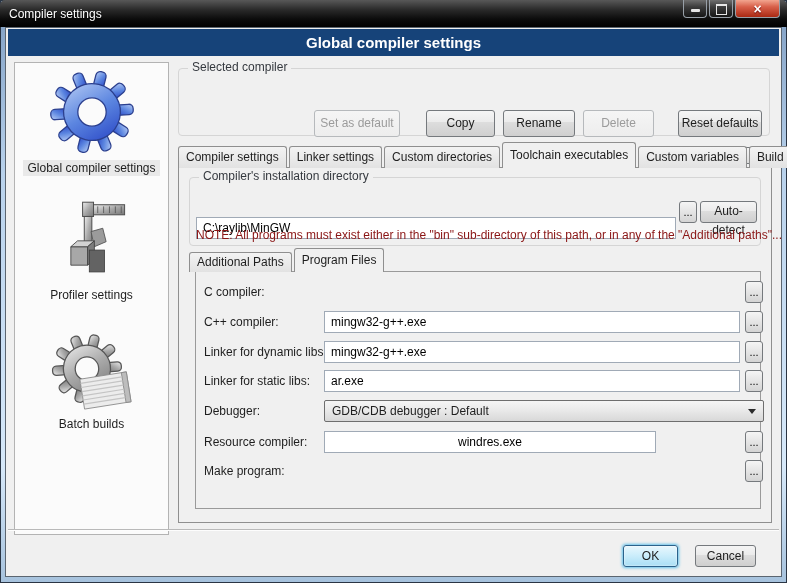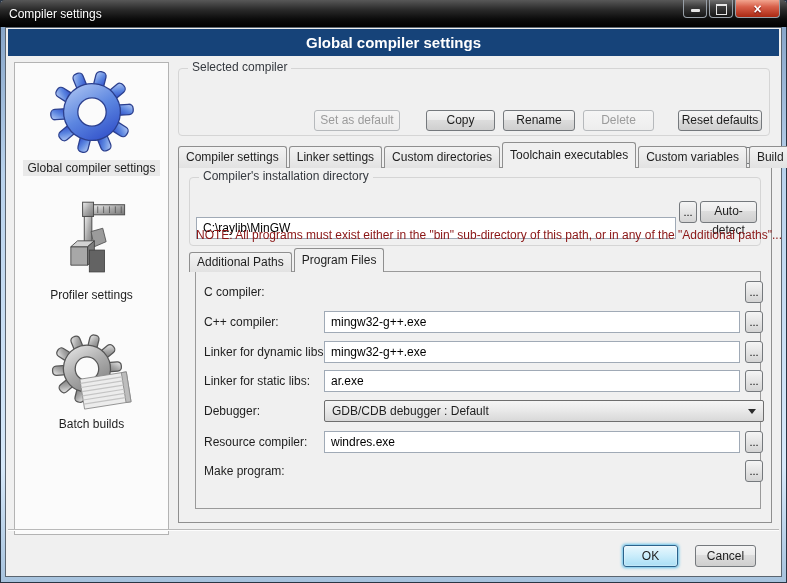--- a/index.html
+++ b/index.html
@@ -28,21 +28,21 @@
   
   .sidebar{position:absolute;left:8px;top:34px;width:155px;height:473px;background:#fbfbfb;
     border:1px solid #b3b3b3;display:flex;flex-direction:column;align-items:center;box-sizing:border-box;}
   .side-item{display:flex;flex-direction:column;align-items:center;}
   .side-label{margin-top:5px;padding:1px 4px;white-space:nowrap;}
   .side-item.selected .side-label{background:#e9e9e9;}
   
   .groupbox{position:absolute;border:1px solid #d5d5d5;border-radius:4px;box-sizing:border-box;}
   .groupbox .cap{position:absolute;top:-9px;left:9px;background:#f0f0f0;padding:0 4px;color:#35393f;white-space:nowrap;}
   
-  .btn{position:absolute;height:21px;border:1px solid #75797d;border-radius:3px;box-sizing:border-box;
+  .btn{position:absolute;height:27px;border:1px solid #75797d;border-radius:3px;box-sizing:border-box;
     background:linear-gradient(180deg,#f5f5f5,#ebebeb 45%,#dddddd 46%,#cfcfcf);
     font-family:inherit;font-size:12px;color:#1e1e1e;text-align:center;line-height:19px;padding:0;}
   .btn.disabled{color:#9b9b9b;border-color:#b6b9bc;background:linear-gradient(180deg,#f5f5f5,#ededed);}
   .combo{position:absolute;height:22px;border:1px solid #6e6e6e;border-radius:2px;box-sizing:border-box;
     background:linear-gradient(180deg,#f5f5f5,#e9e9e9 48%,#d8d8d8);display:flex;align-items:center;padding:0 7px;}
   .combo .combo-text{flex:1;white-space:nowrap;overflow:hidden;}
   .dd-arrow{width:0;height:0;border:4px solid transparent;border-top:5px solid #2b2b2b;border-bottom:none;margin-left:6px;}
   .tinput{position:absolute;height:22px;border:1px solid #a0aab6;box-sizing:border-box;background:#fff;
     font-family:inherit;font-size:12px;padding:0 6px;color:#000;}
   .browse{position:absolute;width:18px;height:22px;border:1px solid #75797d;border-radius:3px;box-sizing:border-box;
@@ -230,21 +230,21 @@
         </div>
         <div class="prow" style="top:128px">
           <span class="plabel">Debugger:</span>
           <div class="combo" style="left:128px;top:0;width:440px">
             <span class="combo-text">GDB/CDB debugger : Default</span>
             <span class="dd-arrow"></span>
           </div>
         </div>
         <div class="prow" style="top:159px">
           <span class="plabel">Resource compiler:</span>
-          <input class="tinput" style="left: 128px; top: 0px; width: 416px;" value="windres.exe">
+          <input class="tinput" style="left: 128px; top: 0px; width: 332px; text-align: center;" value="windres.exe">
           <button class="browse" style="left:549px;top:0">...</button>
         </div>
         <div class="prow" style="top:188px">
           <span class="plabel">Make program:</span>
           <button class="browse" style="left:549px;top:0">...</button>
         </div>
       </div>
     </div>
 
     <div class="sep"></div>

